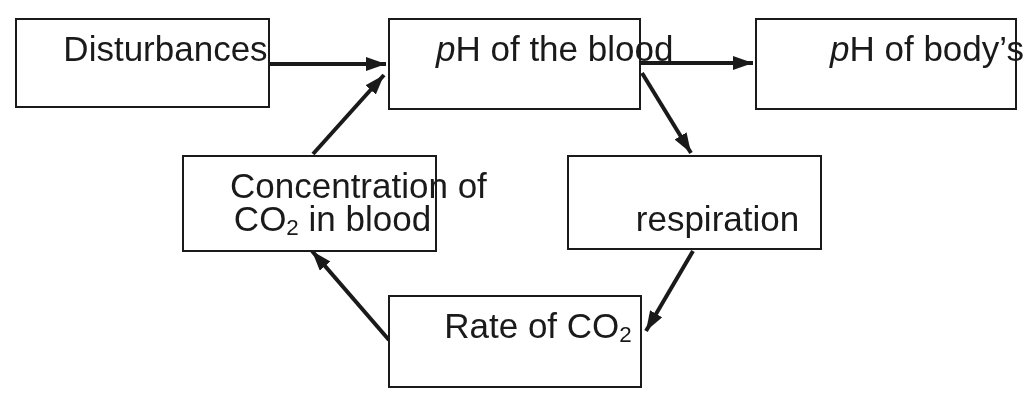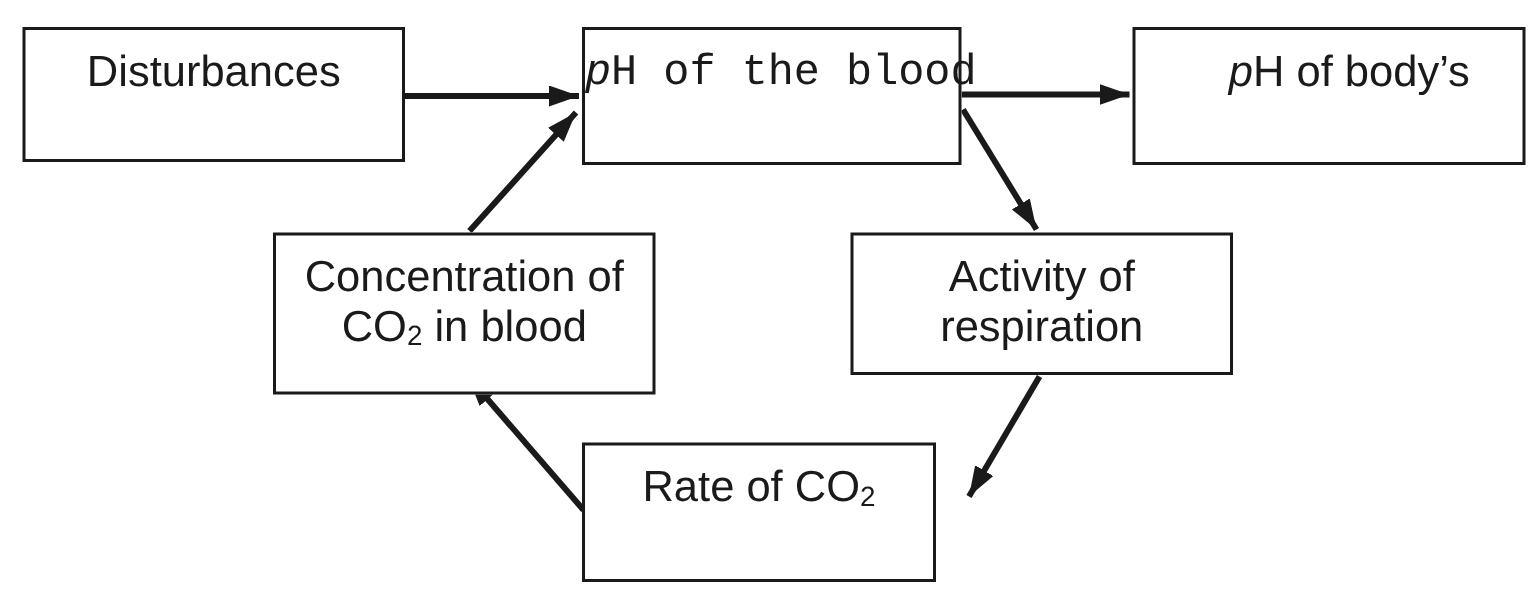--- a/index.html
+++ b/index.html
@@ -30,39 +30,40 @@
     fill: var(--line-color);
   }
   .box {
     position: absolute;
     background: var(--bg-color);
     border: 2px solid var(--line-color);
     text-align: center;
   }
   .box .label {
     padding-top: 12px;
-    font-size: 29px;
+    font-size: 35px;
     line-height: 33px;
     white-space: nowrap;
+    margin-left: 46px;
   }
   .box .label i {
     font-style: italic;
   }
   .box .label sub {
     font-size: 0.64em;
     line-height: 0;
     vertical-align: -0.18em;
   }
   
   #box-disturbances   { left: 15px;  top: 18px;  width: 255px; height: 90px; }
-  #box-ph-blood       { left: 388px; top: 18px;  width: 253px; height: 92px; font-family: Liberation Mono, monospace; }
+  #box-ph-blood       { left: 388px; top: 18px;  width: 253px; height: 92px; }
   #box-ph-tissues     { left: 755px; top: 18px;  width: 262px; height: 92px; padding-left: 27px; }
-  #box-co2-blood      { left: 182px; top: 155px; width: 255px; height: 108px; }
+  #box-co2-blood      { left: 182px; top: 155px; width: 255px; height: 97px; }
   #box-respiration    { left: 567px; top: 155px; width: 255px; height: 95px; }
-  #box-co2-excretion  { left: 388px; top: 295px; width: 236px; height: 93px; }
+  #box-co2-excretion  { left: 388px; top: 295px; width: 254px; height: 93px; }
 </style>
 </head>
 <body>
 
 <div id="canvas">
 
   <svg class="arrow-layer" width="1024" height="401" viewBox="0 0 1024 401" xmlns="http://www.w3.org/2000/svg">
     <defs>
       <marker id="ah" markerUnits="userSpaceOnUse" markerWidth="22" markerHeight="16" refX="20" refY="7" orient="auto">
         <path d="M0,0 L20,7 L0,14 Z"></path>
@@ -96,21 +97,21 @@
 
   <div class="box" id="box-co2-blood">
     <div class="label">
       <span>Concentration of</span><br>
       <span>CO</span><sub>2</sub><span> in blood</span>
     </div>
   </div>
 
   <div class="box" id="box-respiration">
     <div class="label">
-      <span>Activity of</span><br>
+      <br>
       <span>respiration</span>
     </div>
   </div>
 
   <div class="box" id="box-co2-excretion">
     <div class="label">
       <span>Rate of CO</span><sub>2</sub><br>
     </div>
   </div>
 

